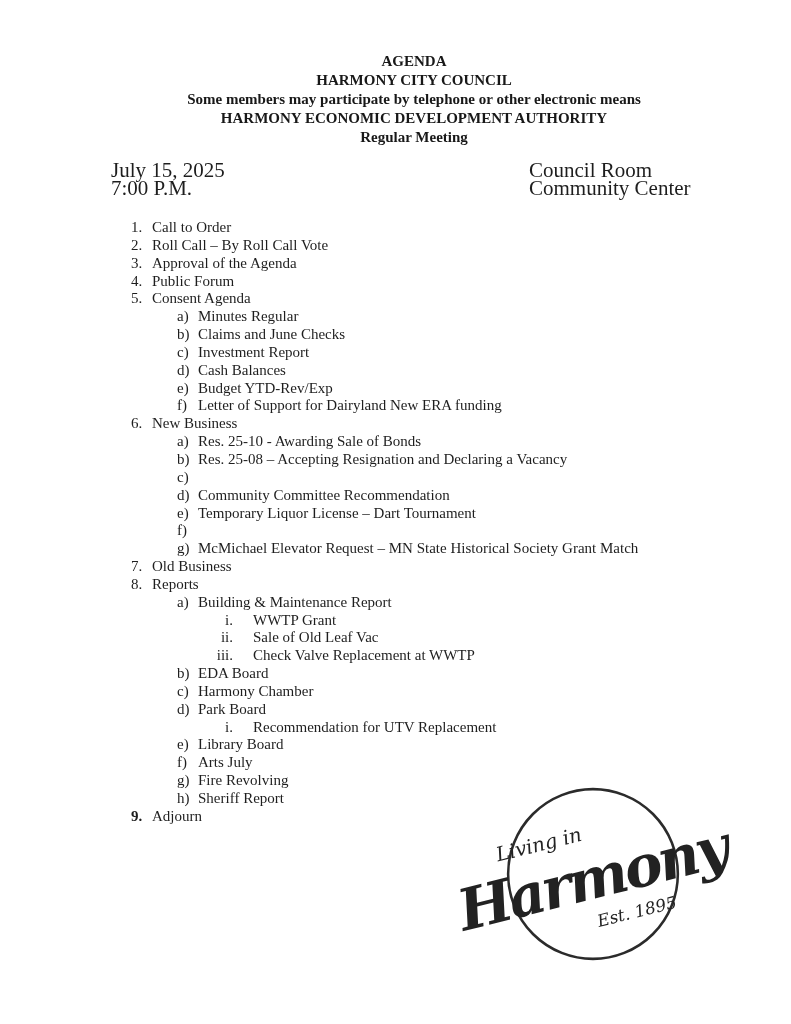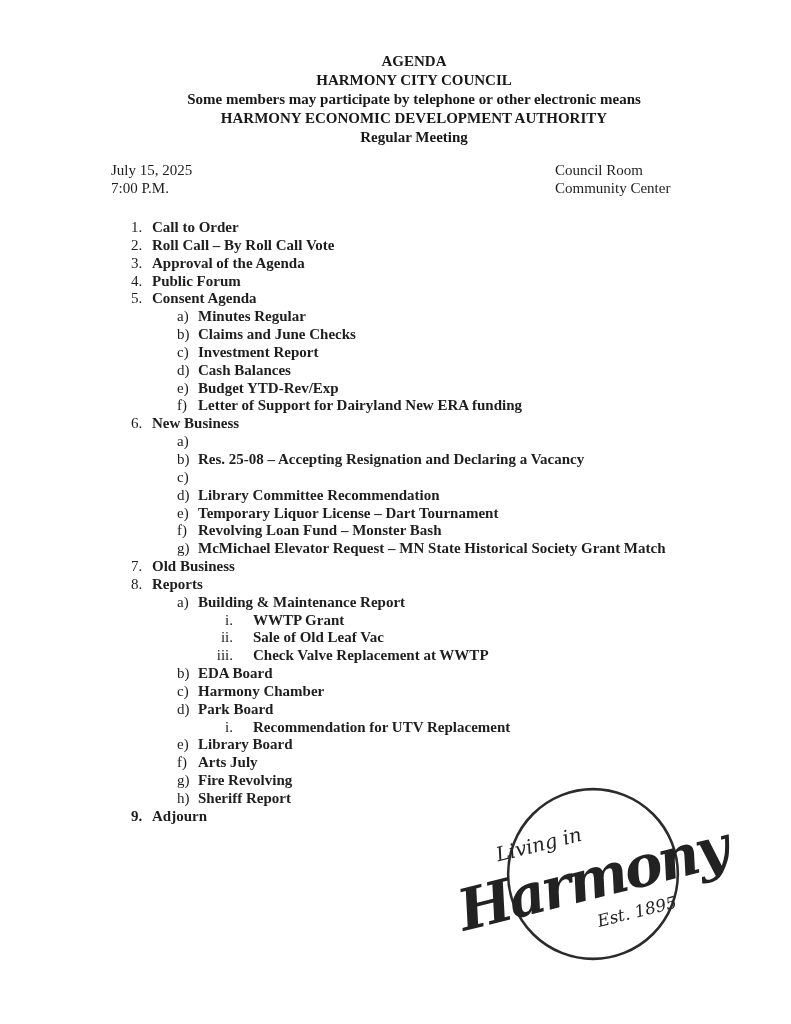--- a/index.html
+++ b/index.html
@@ -19,31 +19,31 @@
     text-align:center;
     font-weight:bold;
     font-size:15px;
     line-height:19px;
     color:#181818;
   }
   
   .meta {
     position:absolute; top:162px; left:111px; right:111px;
     display:flex; justify-content:space-between;
-    font-size:15px; line-height:17.5px;
-  }
-  .meta .right-col { position:absolute; left:444px; top:0; }
+    font-size:21px; line-height:17.5px;
+  }
+  .meta .right-col { position:absolute; left:418px; top:0; }
   
   .agenda {
     position:absolute; top:219px; left:0; right:0;
     font-size:15px;
   }
   .row { display:flex; height:17.85px; line-height:17.85px; white-space:nowrap; }
   .row .num { flex:0 0 auto; }
-  .row .lbl { flex:0 0 auto;font-weight:bold; }
+  .row .lbl { flex:0 0 auto; }
   .lvl1 { padding-left:131px; }
   .lvl1 .num { width:21px; }
   .lvl2 { padding-left:177px; }
   .lvl2 .num { width:21px; }
   .lvl3 { padding-left:205px; }
   .lvl3 .num { width:28px; text-align:right; margin-right:20px; }
   .num.bold { font-weight:bold; }
   
   .logo {
     position:absolute; left:443px; top:778px;
@@ -119,39 +119,39 @@
       <div class="row lvl2">
         <span class="num">f)</span>
         <span class="lbl">Letter of Support for Dairyland New ERA funding</span>
       </div>
       <div class="row lvl1">
         <span class="num">6.</span>
         <span class="lbl">New Business</span>
       </div>
       <div class="row lvl2">
         <span class="num">a)</span>
+        <span class="lbl">Res. 25-10 - Awarding Sale of Bonds</span>
       </div>
       <div class="row lvl2">
         <span class="num">b)</span>
         <span class="lbl">Res. 25-08 – Accepting Resignation and Declaring a Vacancy</span>
       </div>
       <div class="row lvl2">
         <span class="num">c)</span>
       </div>
       <div class="row lvl2">
         <span class="num">d)</span>
-        <span class="lbl">Library Committee Recommendation</span>
+        <span class="lbl">Community Committee Recommendation</span>
       </div>
       <div class="row lvl2">
         <span class="num">e)</span>
         <span class="lbl">Temporary Liquor License – Dart Tournament</span>
       </div>
       <div class="row lvl2">
         <span class="num">f)</span>
-        <span class="lbl">Revolving Loan Fund – Monster Bash</span>
       </div>
       <div class="row lvl2">
         <span class="num">g)</span>
         <span class="lbl">McMichael Elevator Request – MN State Historical Society Grant Match</span>
       </div>
       <div class="row lvl1">
         <span class="num">7.</span>
         <span class="lbl">Old Business</span>
       </div>
       <div class="row lvl1">

